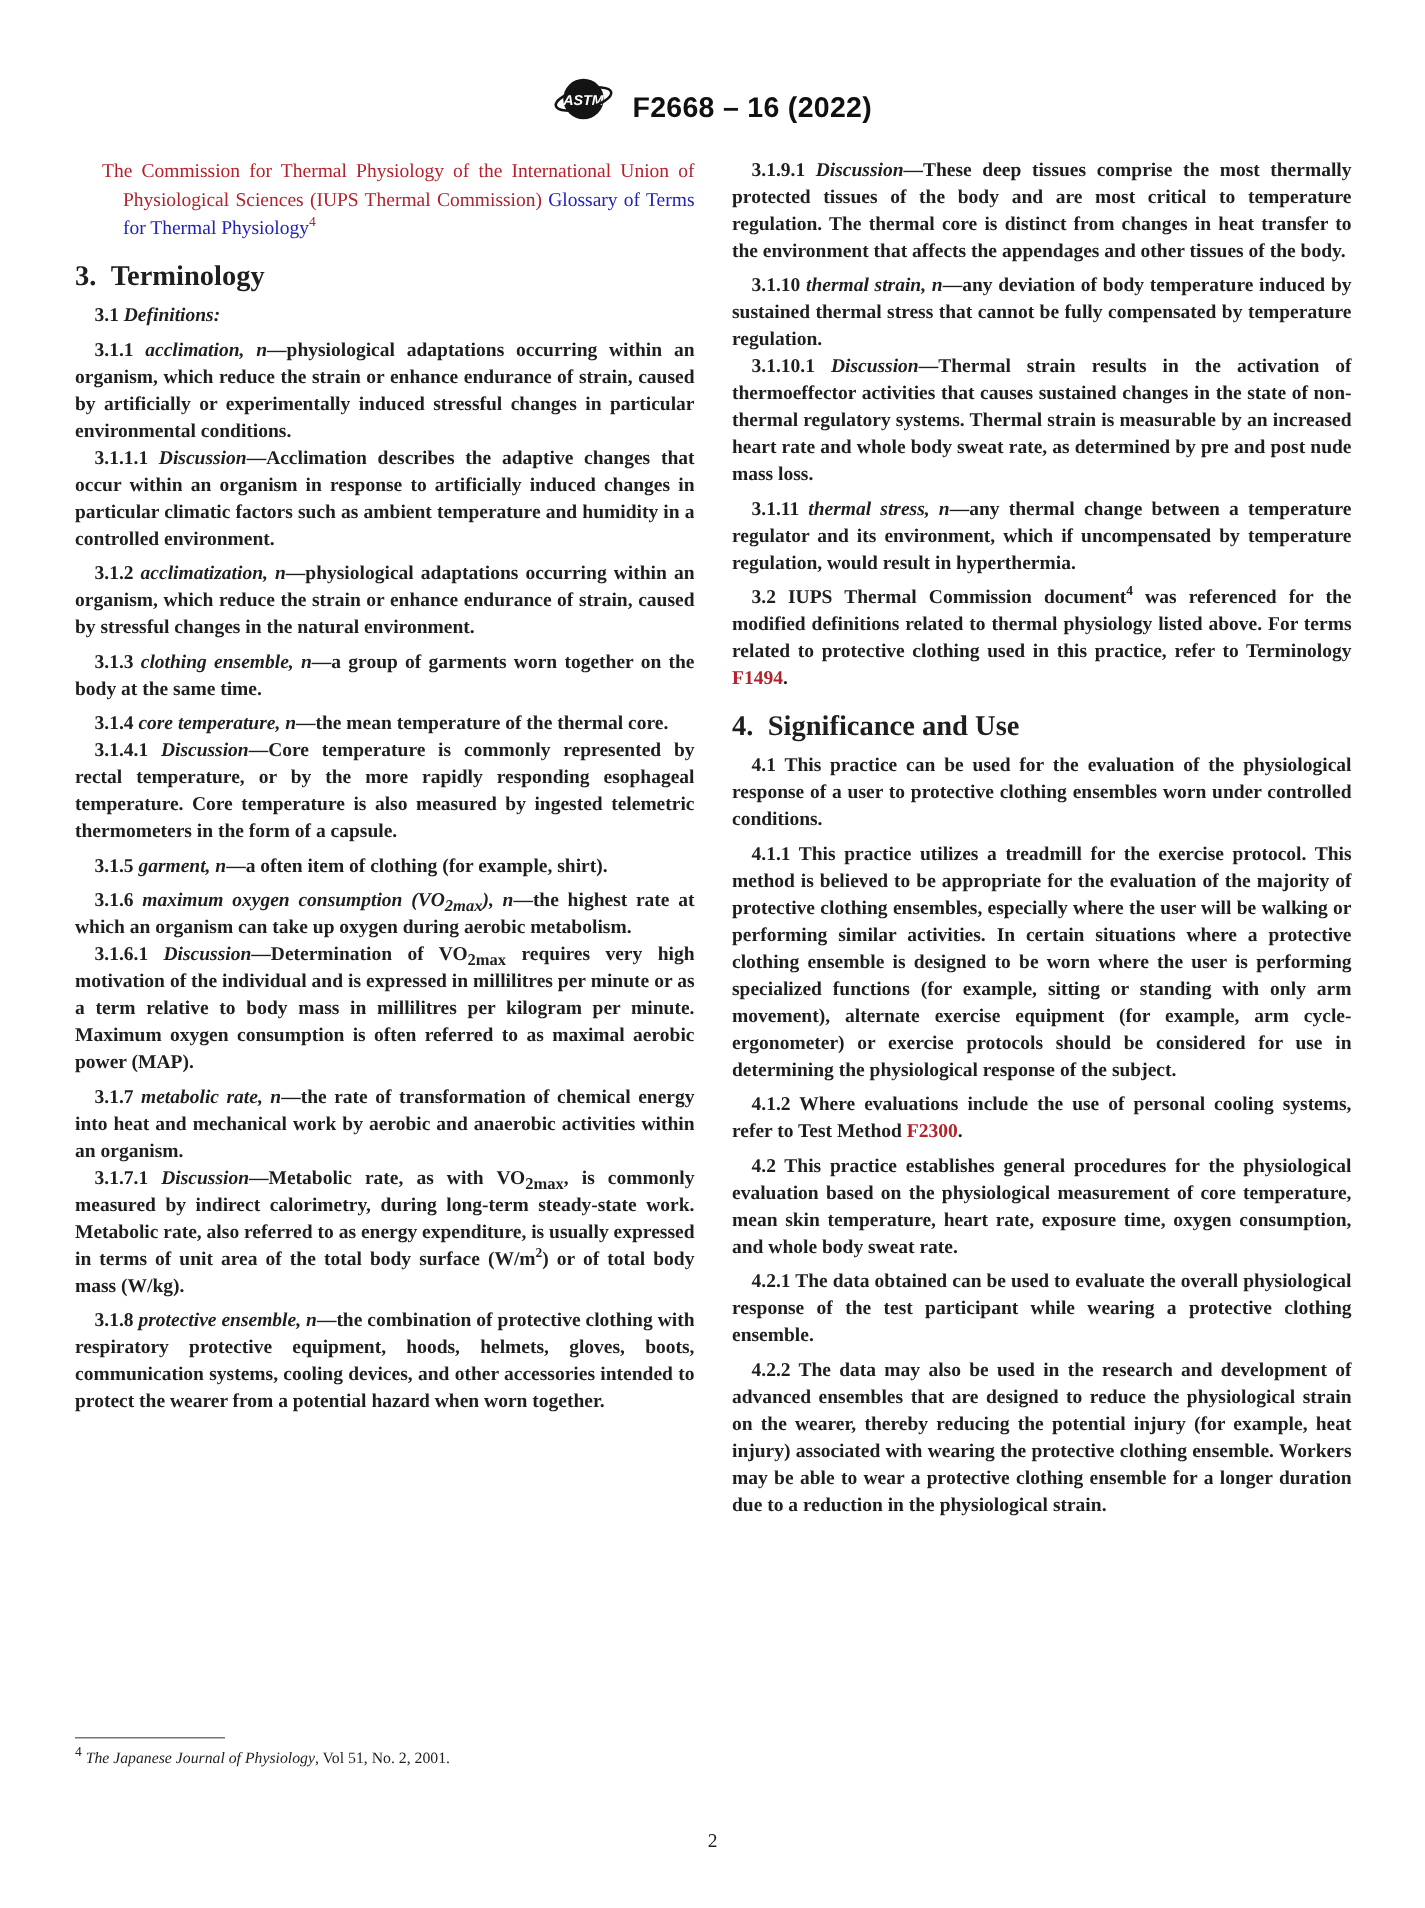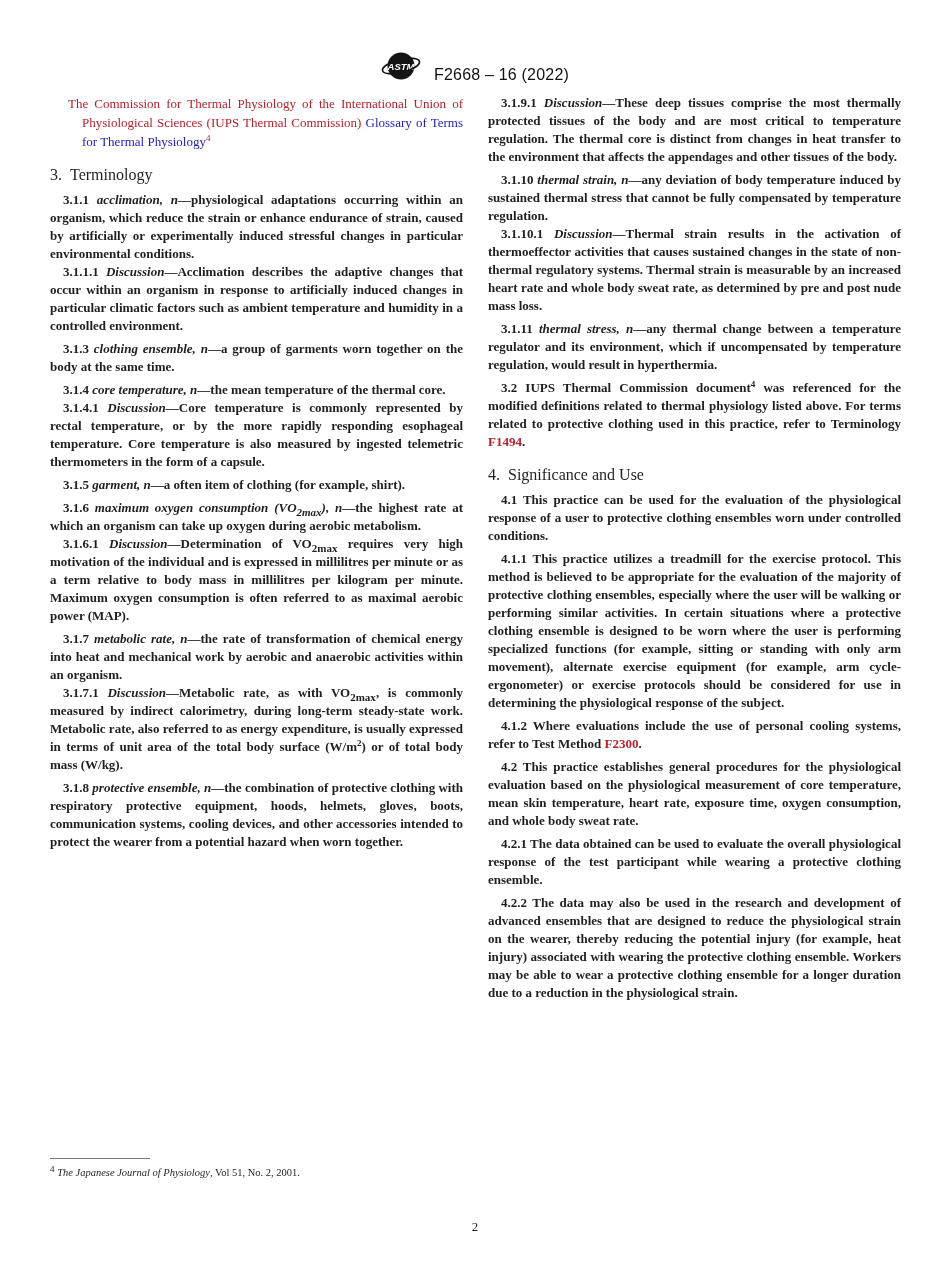--- a/index.html
+++ b/index.html
@@ -16,40 +16,40 @@
     color:var(--text);
     overflow:hidden;
     margin:0 auto;
   }
   .header{
     position:absolute;top:48px;left:0;right:0;
     display:flex;justify-content:center;align-items:flex-end;gap:13px;
   }
   .doc-title{
     font-family:"Liberation Sans", sans-serif;
-    font-weight:normal;font-size:16px;letter-spacing:.2px;
+    font-weight:bold;font-size:19px;letter-spacing:.2px;
     color:#111;
   }
   .col{
-    position:absolute;top:94px;width:413px;
+    position:absolute;top:104px;width:413px;
     font-size:13px;line-height:18px;
     text-align:justify;
   }
   .col-left{left:50px;}
   .col-right{left:488px;}
   .col > :first-child{margin-top:0;}
   .para{margin:5px 0 0 0;text-indent:13px;font-weight:bold;}
   .para.flush{margin-top:0;}
   .refheading{
     color:var(--red);
     padding-left:32px;text-indent:-14px;
     line-height:19px;margin:0;
   }
   .sec-heading{
-    font-weight:normal;font-size:16px;
+    font-weight:bold;font-size:19px;
     margin:15px 0 7px 0;text-align:left;
   }
   .i{font-style:italic;}
   .red{color:var(--red);}
   .blue{color:var(--blue);}
   sup{font-size:9px;line-height:0;vertical-align:super;}
   sub{font-size:11px;line-height:0;vertical-align:sub;}
   .footnote{
     position:absolute;left:50px;top:1158px;width:413px;
     font-size:10.5px;line-height:14px;text-align:left;
@@ -76,22 +76,24 @@
         <text x="20" y="22" text-anchor="middle" font-family="Liberation Sans, sans-serif" font-size="9.5" font-weight="bold" font-style="italic" fill="#ffffff">ASTM</text>
         <ellipse cx="20" cy="18" rx="19" ry="6.5" fill="none" stroke="#141414" stroke-width="1.7" transform="rotate(-14 20 18)"></ellipse>
       </svg>
     </span>
     <span class="doc-title">F2668 – 16 (2022)</span>
   </div>
 
   <div class="col col-left">
       <div class="refheading"><span class="red">The Commission for Thermal Physiology of the International Union of Physiological Sciences (IUPS Thermal Commission) </span><span class="blue">Glossary of Terms for Thermal Physiology</span><sup>4</sup></div>
       <div class="sec-heading"><span>3.</span>&nbsp;&nbsp;<span>Terminology</span></div>
+      <div class="para"><span>3.1 </span><span class="i">Definitions:</span></div>
       <div class="para"><span>3.1.1 </span><span class="i">acclimation, n</span><span>—physiological adaptations occurring within an organism, which reduce the strain or enhance endurance of strain, caused by artificially or experimentally induced stressful changes in particular environmental conditions.</span></div>
       <div class="para flush"><span>3.1.1.1 </span><span class="i">Discussion</span><span>—Acclimation describes the adaptive changes that occur within an organism in response to artificially induced changes in particular climatic factors such as ambient temperature and humidity in a controlled environment.</span></div>
+      <div class="para"><span>3.1.2 </span><span class="i">acclimatization, n</span><span>—physiological adaptations occurring within an organism, which reduce the strain or enhance endurance of strain, caused by stressful changes in the natural environment.</span></div>
       <div class="para"><span>3.1.3 </span><span class="i">clothing ensemble, n</span><span>—a group of garments worn together on the body at the same time.</span></div>
       <div class="para"><span>3.1.4 </span><span class="i">core temperature, n</span><span>—the mean temperature of the thermal core.</span></div>
       <div class="para flush"><span>3.1.4.1 </span><span class="i">Discussion</span><span>—Core temperature is commonly represented by rectal temperature, or by the more rapidly responding esophageal temperature. Core temperature is also measured by ingested telemetric thermometers in the form of a capsule.</span></div>
       <div class="para"><span>3.1.5 </span><span class="i">garment, n</span><span>—a often item of clothing (for example, shirt).</span></div>
       <div class="para"><span>3.1.6 </span><span class="i">maximum oxygen consumption (VO</span><sub class="i">2max</sub><span class="i">), n</span><span>—the highest rate at which an organism can take up oxygen during aerobic metabolism.</span></div>
       <div class="para flush"><span>3.1.6.1 </span><span class="i">Discussion</span><span>—Determination of VO</span><sub>2max</sub><span> requires very high motivation of the individual and is expressed in millilitres per minute or as a term relative to body mass in millilitres per kilogram per minute. Maximum oxygen consumption is often referred to as maximal aerobic power (MAP).</span></div>
       <div class="para"><span>3.1.7 </span><span class="i">metabolic rate, n</span><span>—the rate of transformation of chemical energy into heat and mechanical work by aerobic and anaerobic activities within an organism.</span></div>
       <div class="para flush"><span>3.1.7.1 </span><span class="i">Discussion</span><span>—Metabolic rate, as with VO</span><sub>2max</sub><span>, is commonly measured by indirect calorimetry, during long-term steady-state work. Metabolic rate, also referred to as energy expenditure, is usually expressed in terms of unit area of the total body surface (W/m</span><sup>2</sup><span>) or of total body mass (W/kg).</span></div>
       <div class="para"><span>3.1.8 </span><span class="i">protective ensemble, n</span><span>—the combination of protective clothing with respiratory protective equipment, hoods, helmets, gloves, boots, communication systems, cooling devices, and other accessories intended to protect the wearer from a potential hazard when worn together.</span></div>
     </div>

